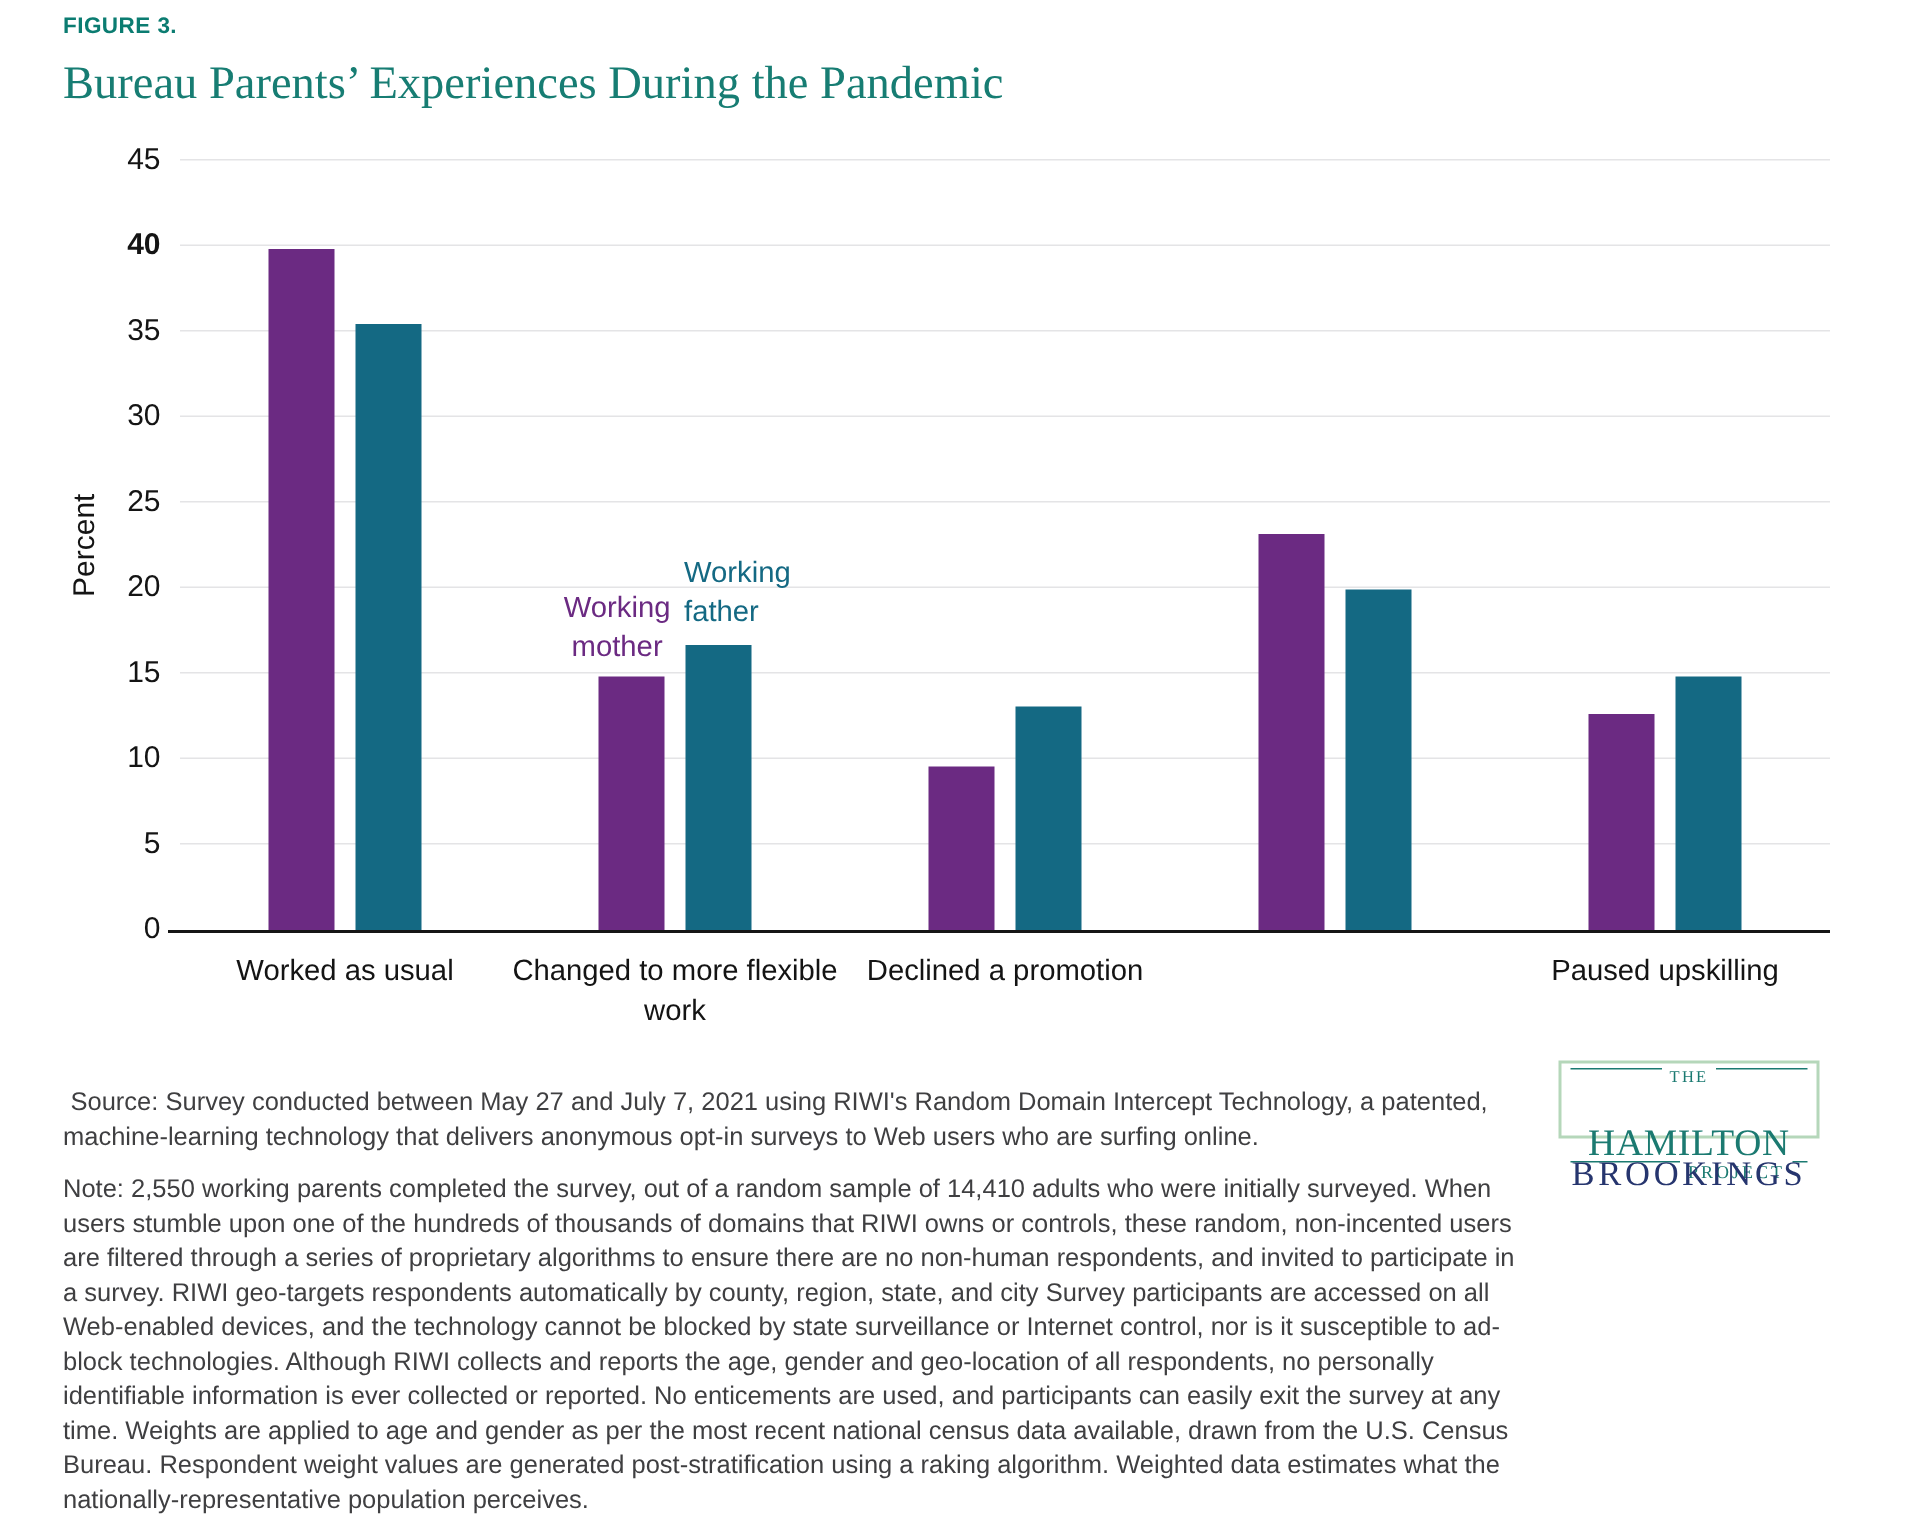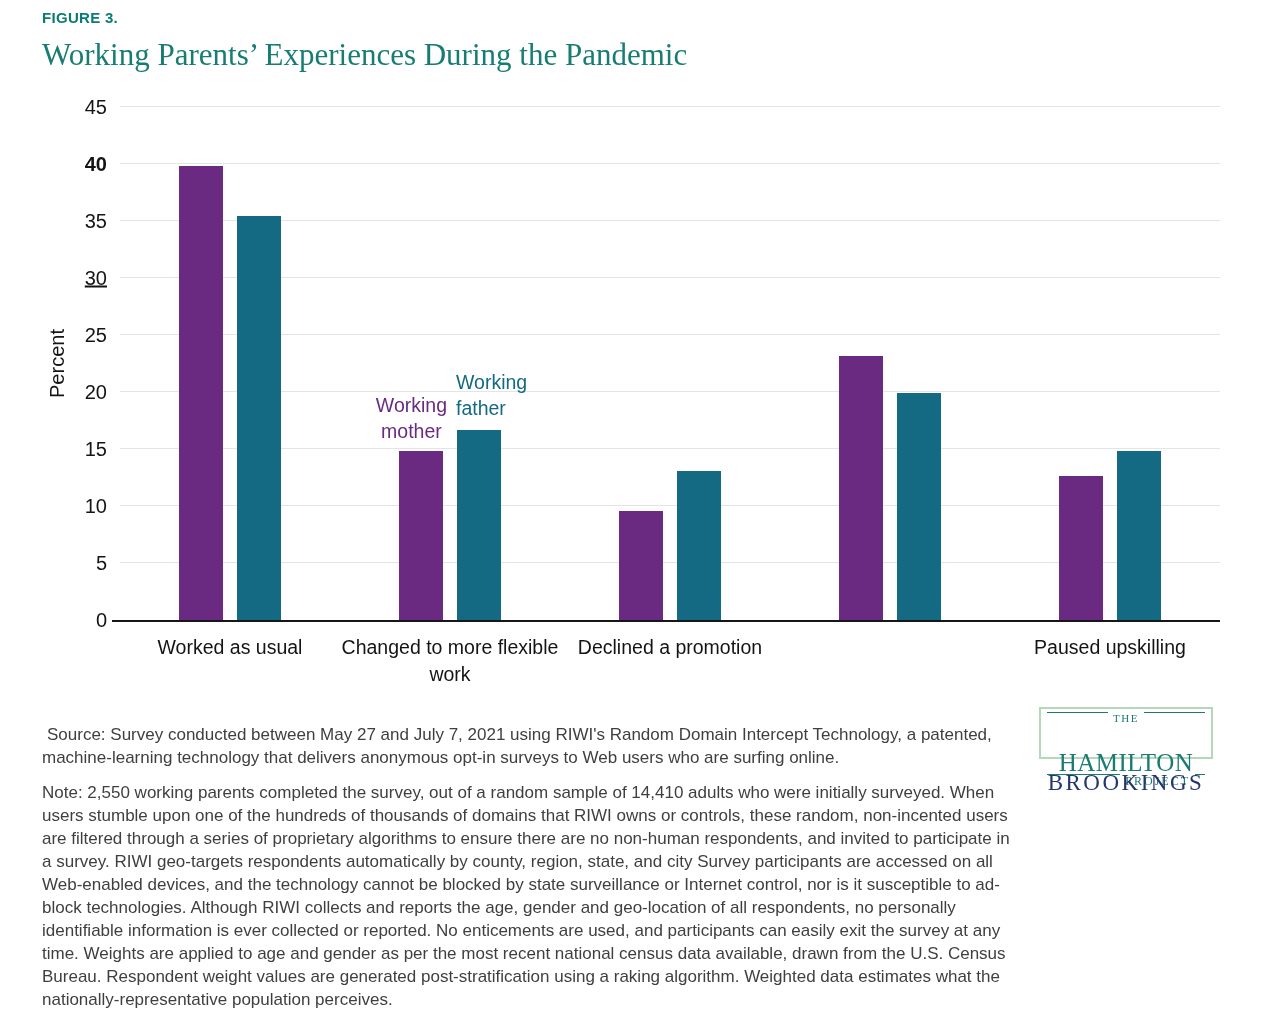--- a/index.html
+++ b/index.html
@@ -73,42 +73,42 @@
   .brookings{
     margin-top:11px;text-align:center;
     font-family:"Liberation Serif","DejaVu Serif",serif;
     font-size:23px;letter-spacing:2.5px;color:#26356e;
   }
 </style>
 </head>
 <body>
 
 <div class="fig-label">FIGURE 3.</div>
-<h1 class="chart-title">Working Parents’ Experiences During the Pandemic</h1>
+<h1 class="chart-title">Bureau Parents’ Experiences During the Pandemic</h1>
 
 <div class="chart">
   <div class="ylabel">Percent</div>
   <div class="plot">
     <div class="x-axis-line"></div>
   <div class="gridline" style="bottom: 57px;"></div>
       <div class="gridline" style="bottom: 114px;"></div>
       <div class="gridline" style="bottom: 171px;"></div>
       <div class="gridline" style="bottom: 228px;"></div>
       <div class="gridline" style="bottom: 285px;"></div>
       <div class="gridline" style="bottom: 342px;"></div>
       <div class="gridline" style="bottom: 399px;"></div>
       <div class="gridline" style="bottom: 456px;"></div>
       <div class="gridline" style="bottom: 513px;"></div>
       <div class="tick" style="bottom: 0px;">0</div>
       <div class="tick" style="bottom: 57px;">5</div>
       <div class="tick" style="bottom: 114px;">10</div>
       <div class="tick" style="bottom: 171px;">15</div>
       <div class="tick" style="bottom: 228px;">20</div>
       <div class="tick" style="bottom: 285px;">25</div>
-      <div class="tick" style="bottom: 342px; text-decoration: underline;">30</div>
+      <div class="tick" style="bottom: 342px;">30</div>
       <div class="tick" style="bottom: 399px;">35</div>
       <div class="tick" style="bottom: 456px; font-weight: bold;">40</div>
       <div class="tick" style="bottom: 513px;">45</div>
       <div class="slot" style="left: 0px;">
         <div class="bar" style="height: 453.72px; background: rgb(107, 42, 130);"></div>
         <div class="bar" style="height: 403.56px; background: rgb(20, 105, 131);"></div>
       </div>
       <div class="cat" style="left: 0px;">Worked as usual</div>
       <div class="slot" style="left: 220px;">
         <div class="bar" style="height: 168.72px; background: rgb(107, 42, 130);">

